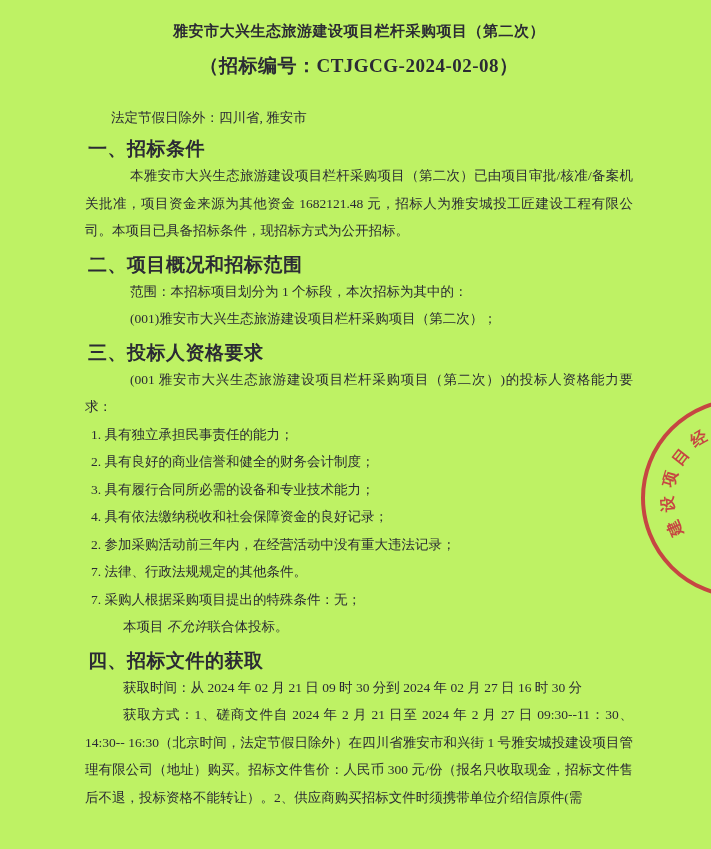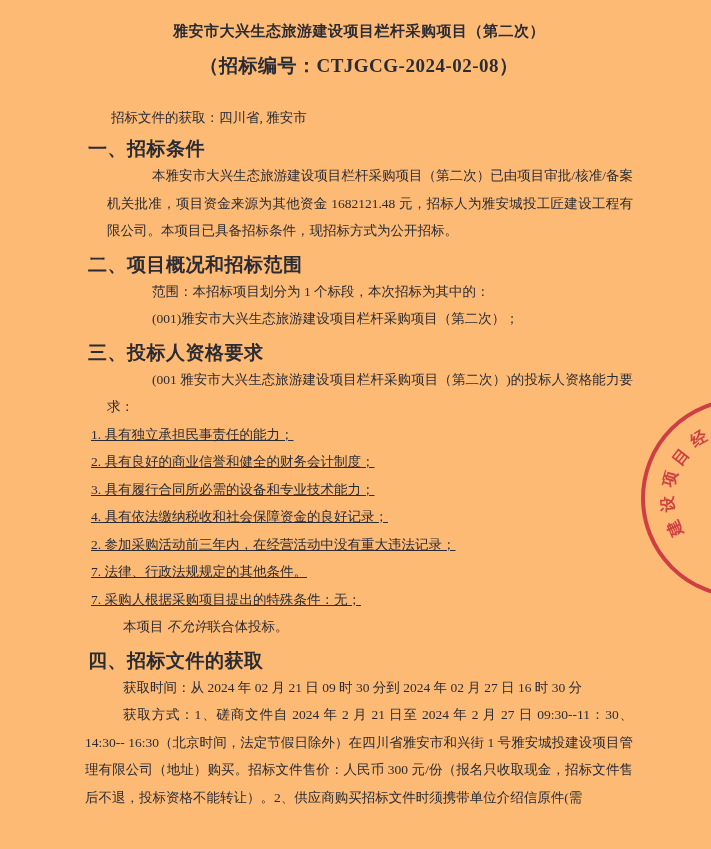--- a/index.html
+++ b/index.html
@@ -1,21 +1,21 @@
 <!DOCTYPE html>
 <html><head>
 <meta charset="utf-8">
 <style>
   html, body { margin: 0; padding: 0; background: #e8e8e8; }
   .page {
     position: relative;
     width: 711px;
     height: 849px;
     margin: 0;
-    background: #fdba74;
+    background: #bef264;
     overflow: hidden;
     box-sizing: border-box;
     padding: 14px 78px 0 85px;
     font-family: "Liberation Serif", "DejaVu Serif", serif;
     font-size: 13.5px;
     line-height: 27.5px;
     color: #2b2b34;
     text-align: justify;
   }
   .doc-title {
@@ -41,23 +41,23 @@
   }
   h2.sec {
     font-size: 19px;
     font-weight: 700;
     line-height: 26px;
     margin: 7px 0 0 3px;
     text-align: left;
     letter-spacing: 0.5px;
   }
   p { margin: 0; }
-  .ind  { text-indent: 45px; margin-left: 22px; }
+  .ind  { text-indent: 45px; }
   .ind2 { text-indent: 38px; }
-  .item { margin-left: 6px; text-decoration: underline; }
+  .item { margin-left: 6px; }
   .note { text-indent: 38px; }
   .note .it { font-style: italic; }
 
   
   .stamp {
     position: absolute;
     top: 398px;
     left: 641px;
     width: 200px;
     height: 200px;
@@ -88,21 +88,21 @@
   .sc4 { left: 49px;  top: 32px;  transform: rotate(-30deg); }
 </style>
 </head>
 <body>
 
 <div class="page">
 
   <div class="doc-title">雅安市大兴生态旅游建设项目栏杆采购项目（第二次）</div>
   <div class="doc-subtitle">（招标编号：CTJGCG-2024-02-08）</div>
 
-  <div class="location">招标文件的获取：四川省, 雅安市</div>
+  <div class="location">法定节假日除外：四川省, 雅安市</div>
 
   <h2 class="sec">一、招标条件</h2>
   <p class="ind">本雅安市大兴生态旅游建设项目栏杆采购项目（第二次）已由项目审批/核准/备案机关批准，项目资金来源为其他资金 1682121.48 元，招标人为雅安城投工匠建设工程有限公司。本项目已具备招标条件，现招标方式为公开招标。</p>
 
   <h2 class="sec">二、项目概况和招标范围</h2>
   <p class="ind">范围：本招标项目划分为 1 个标段，本次招标为其中的：</p>
   <p class="ind">(001)雅安市大兴生态旅游建设项目栏杆采购项目（第二次）；</p>
 
   <h2 class="sec">三、投标人资格要求</h2>
   <p class="ind">(001 雅安市大兴生态旅游建设项目栏杆采购项目（第二次）)的投标人资格能力要求：</p>

